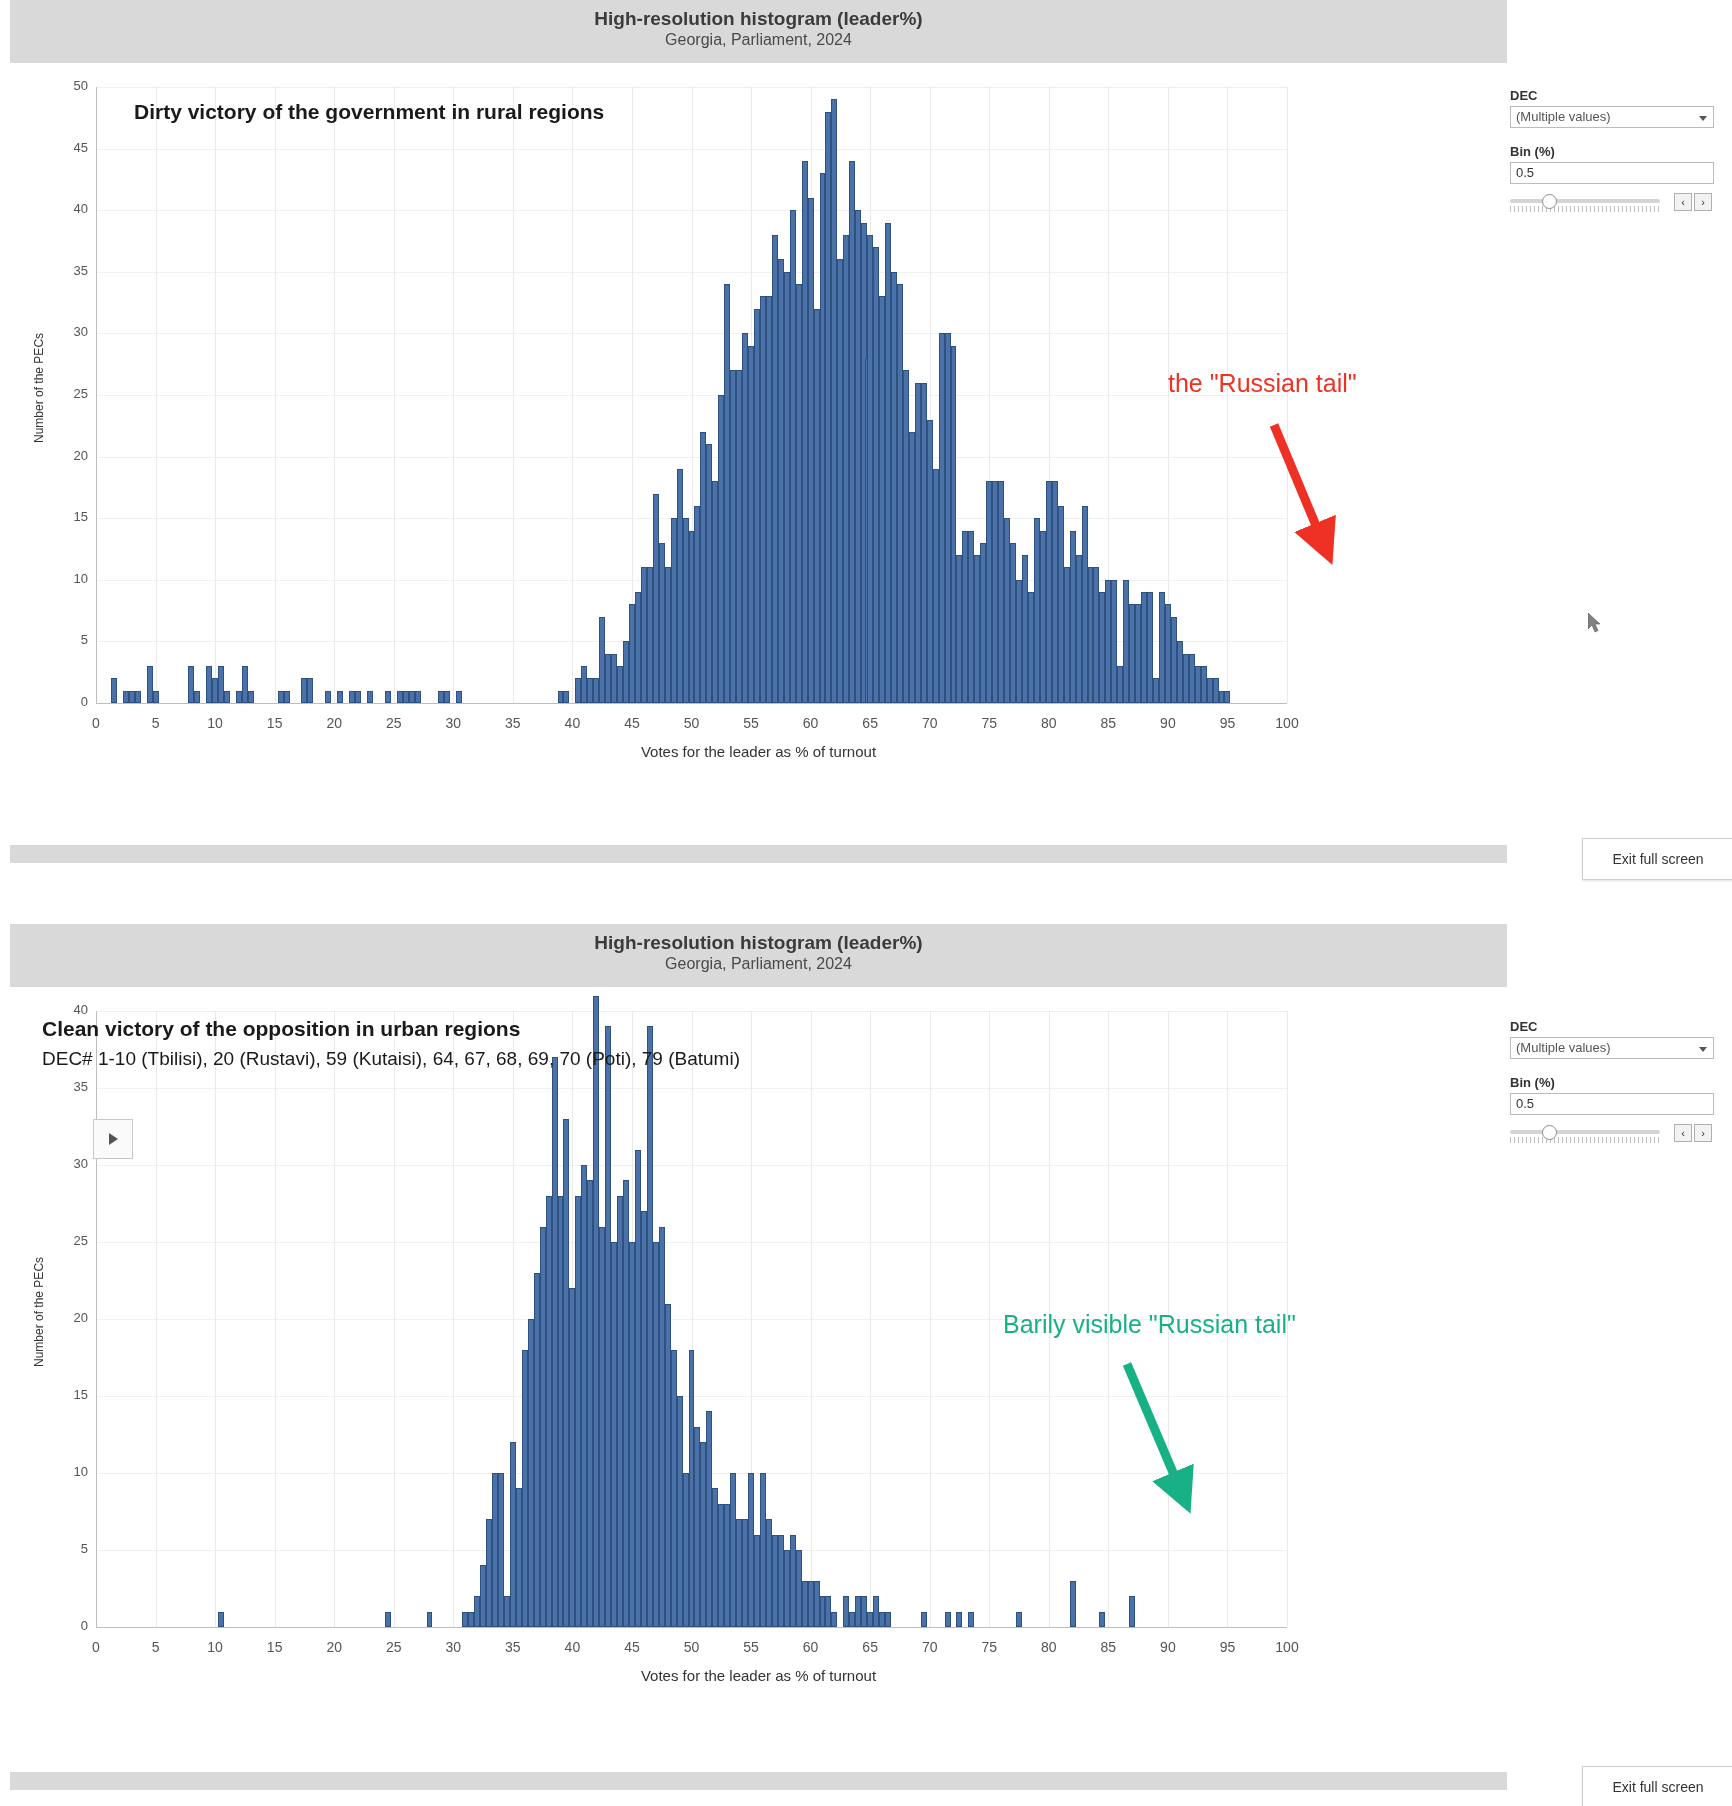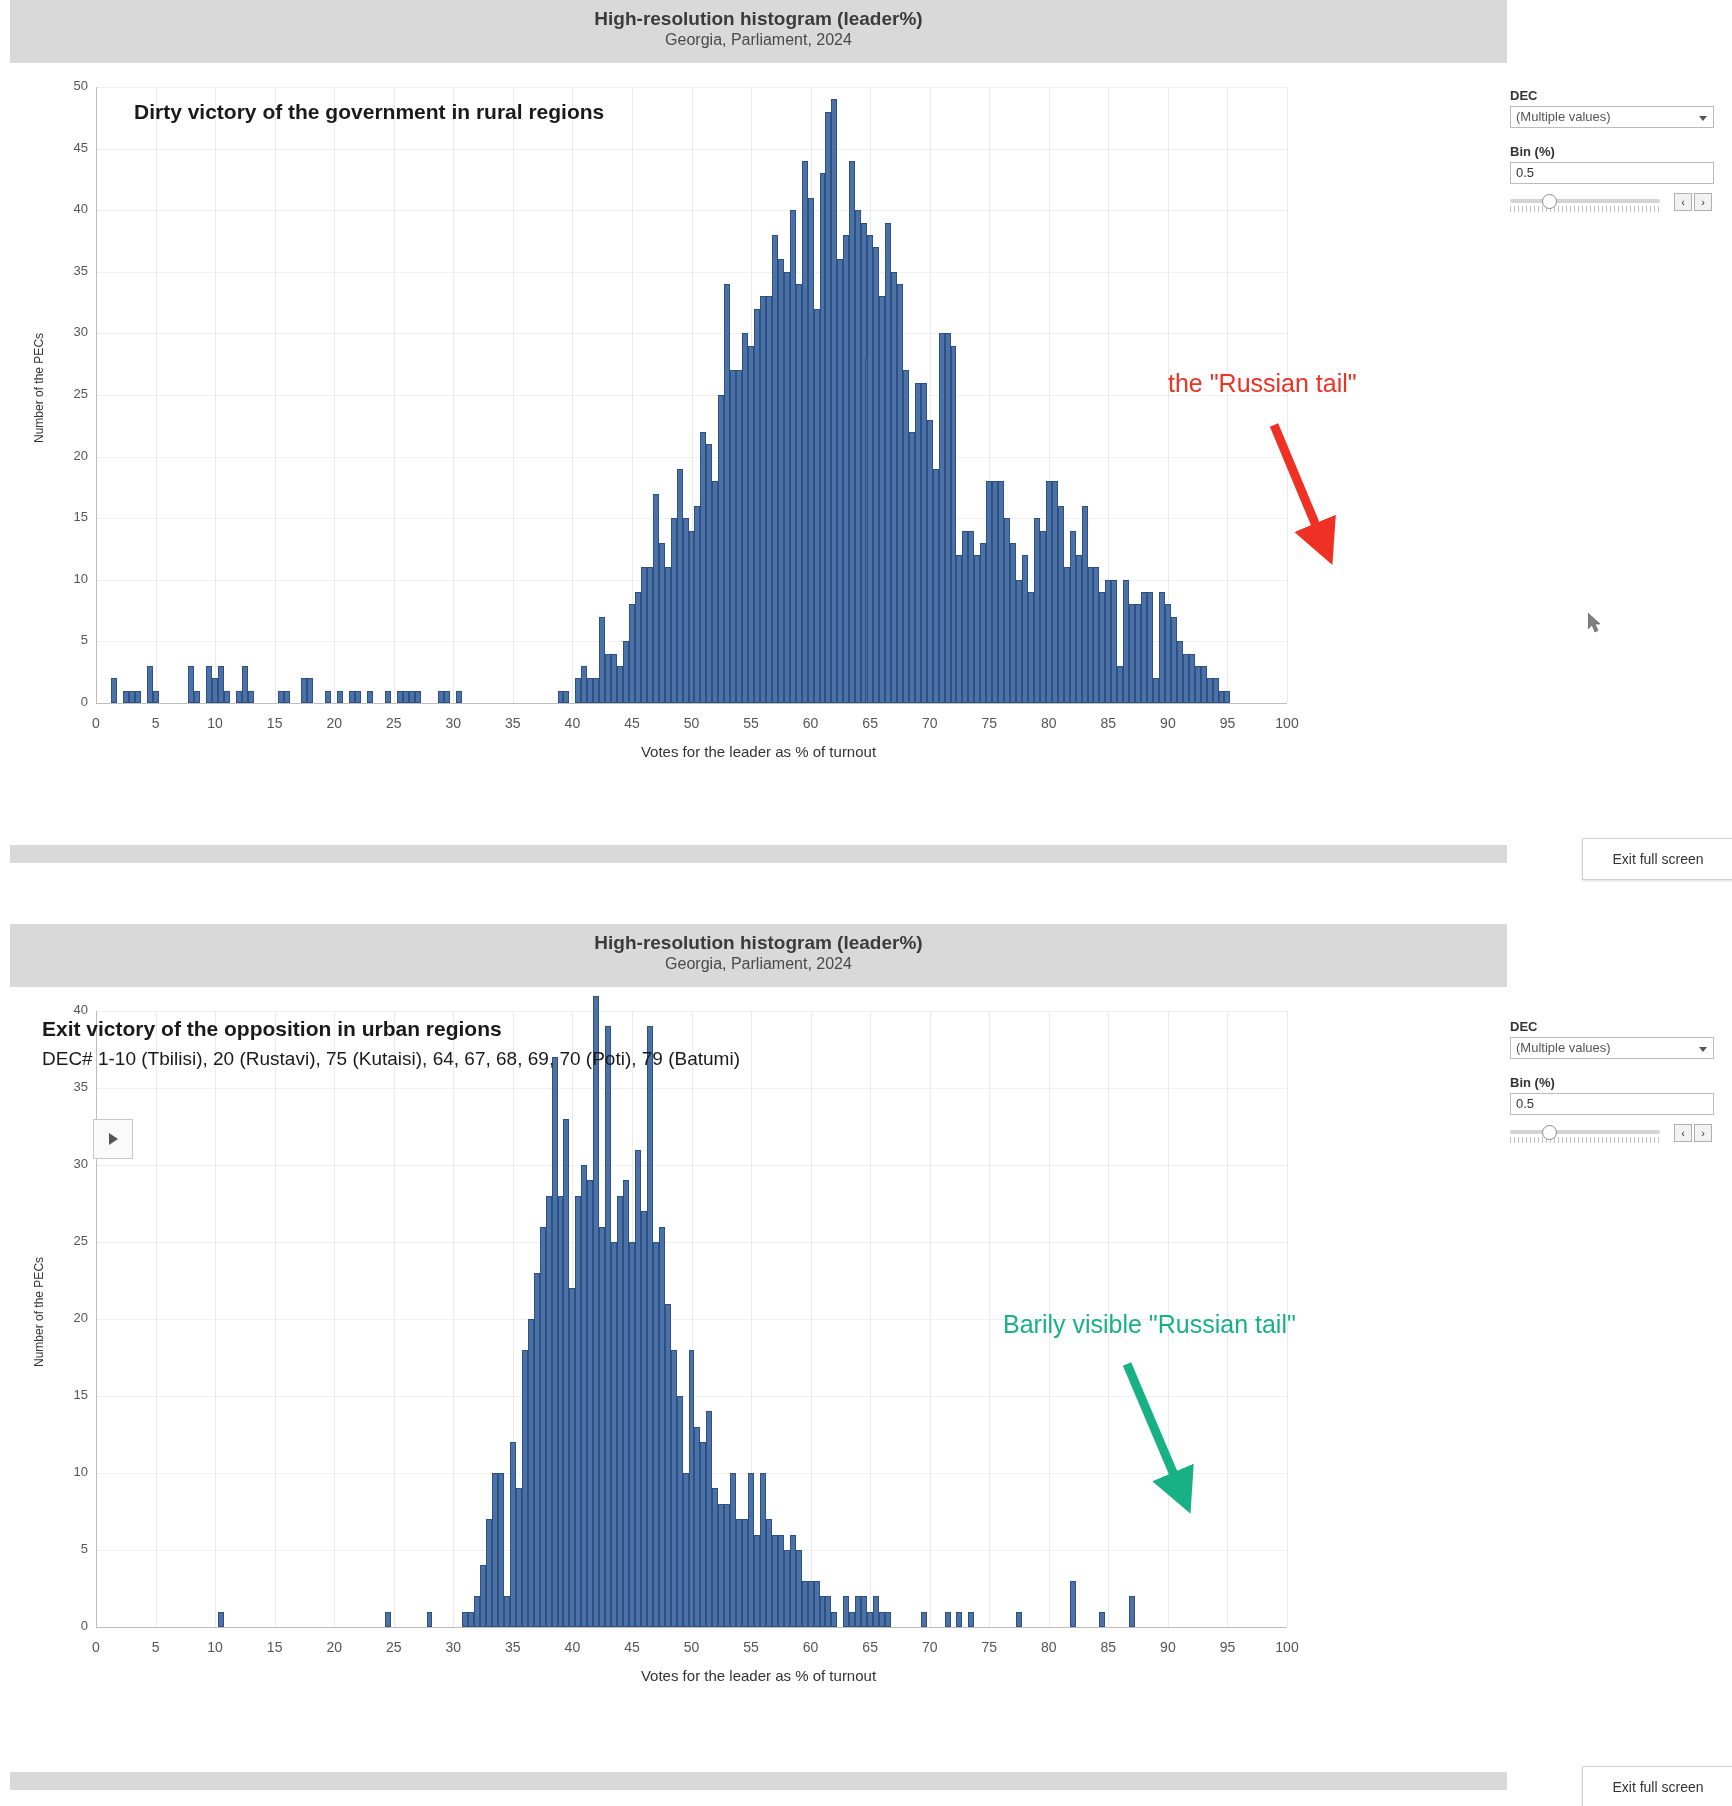--- a/index.html
+++ b/index.html
@@ -673,22 +673,22 @@
       <div class="bar" style="left: 946.497px; width: 5.955px; bottom: 120px; height: 15.4px;"></div>
       <div class="bar" style="left: 958.408px; width: 5.955px; bottom: 120px; height: 15.4px;"></div>
       <div class="bar" style="left: 1006.05px; width: 5.955px; bottom: 120px; height: 15.4px;"></div>
       <div class="bar" style="left: 1059.64px; width: 5.955px; bottom: 120px; height: 46.2px;"></div>
       <div class="bar" style="left: 1089.42px; width: 5.955px; bottom: 120px; height: 15.4px;"></div>
       <div class="bar" style="left: 1119.19px; width: 5.955px; bottom: 120px; height: 30.8px;"></div>
       <div class="axis-label-x" style="left: 0px; top: 680px;">Votes for the leader as % of turnout</div>
       <div class="axis-label-y" style="left: 22px; top: 380px;">Number of the PECs</div>
     </div>
 
-  <div class="annot-title" style="left:42px; top:93px;">Exit victory of the opposition in urban regions</div>
-  <div class="annot-sub" style="left:42px; top:122px;">DEC# 1-10 (Tbilisi), 20 (Rustavi), 75 (Kutaisi), 64, 67, 68, 69, 70 (Poti), 79 (Batumi)</div>
+  <div class="annot-title" style="left:42px; top:93px;">Clean victory of the opposition in urban regions</div>
+  <div class="annot-sub" style="left:42px; top:122px;">DEC# 1-10 (Tbilisi), 20 (Rustavi), 59 (Kutaisi), 64, 67, 68, 69, 70 (Poti), 79 (Batumi)</div>
 
   <div class="expand-btn" style="left:93px; top:195px;">
     <span class="tri"></span>
   </div>
 
   <div class="callout callout-green" style="left:1003px; top:1391px; top:386px;">Barily visible "Russian tail"</div>
 
   <svg style="position:absolute;left:1115px;top:430px;width:110px;height:170px;">
     <defs>
       <marker id="arrowGreen" markerWidth="5" markerHeight="5" refX="2" refY="2.5" orient="auto">

